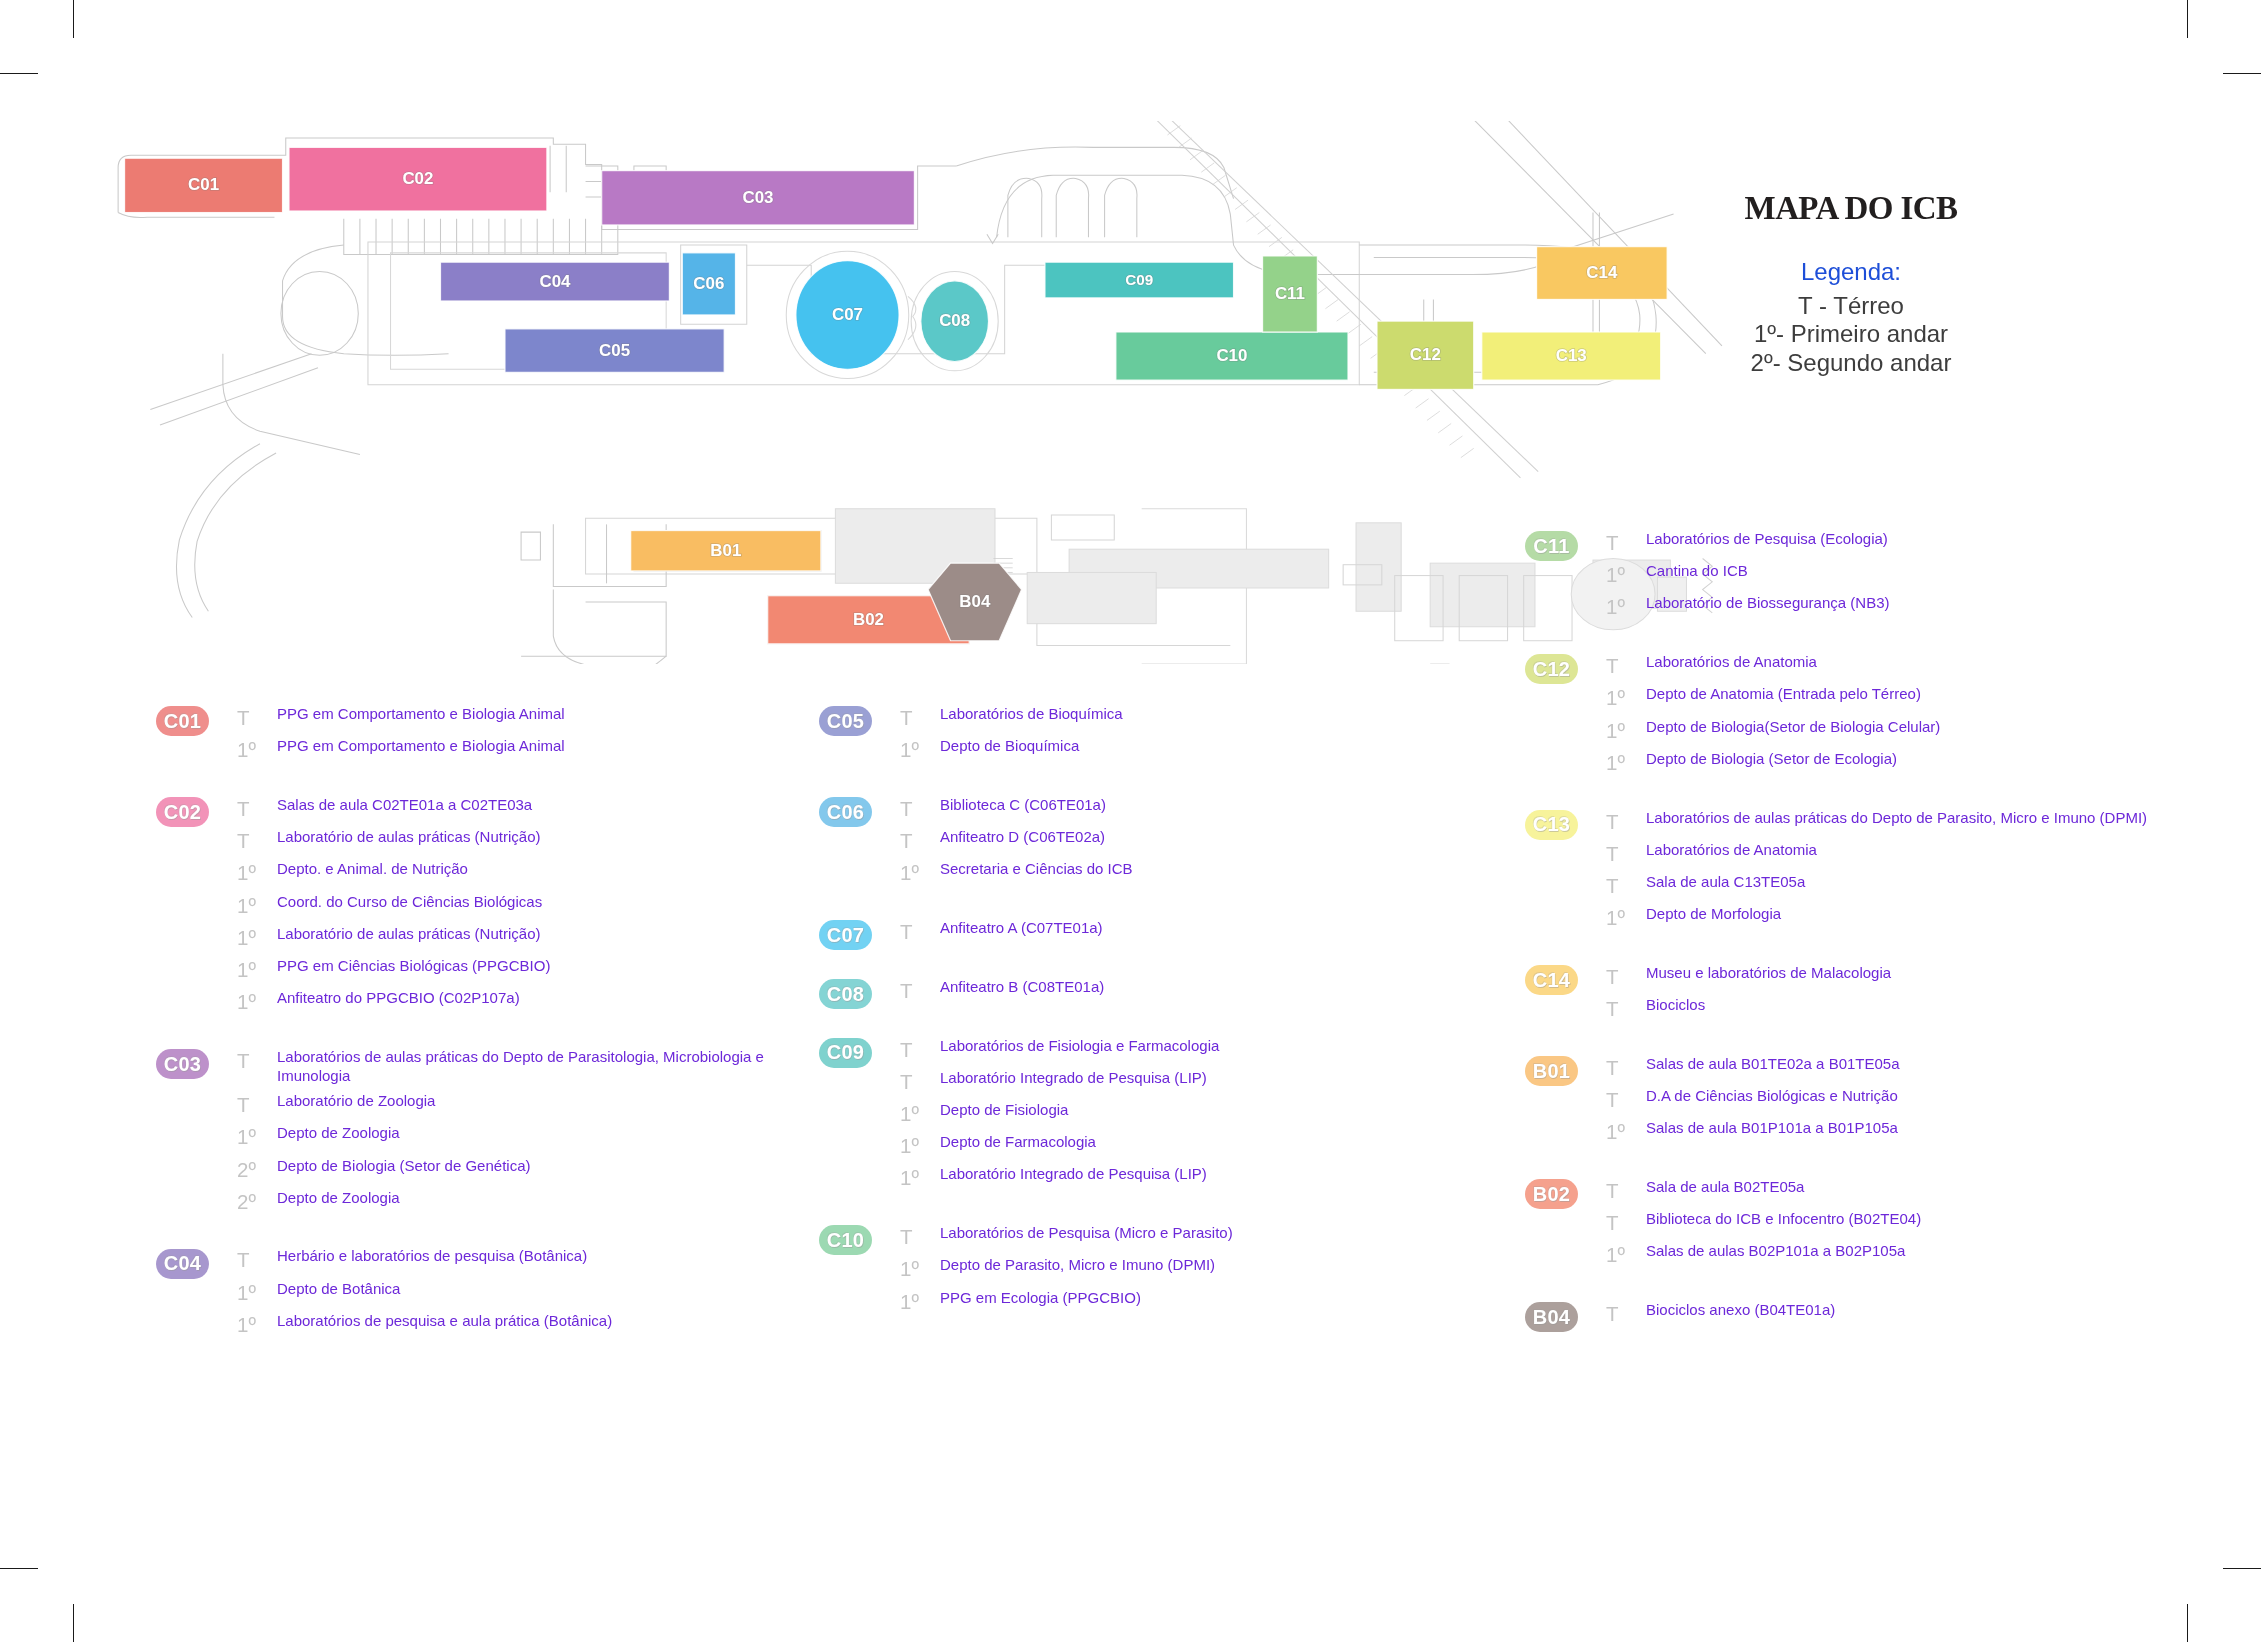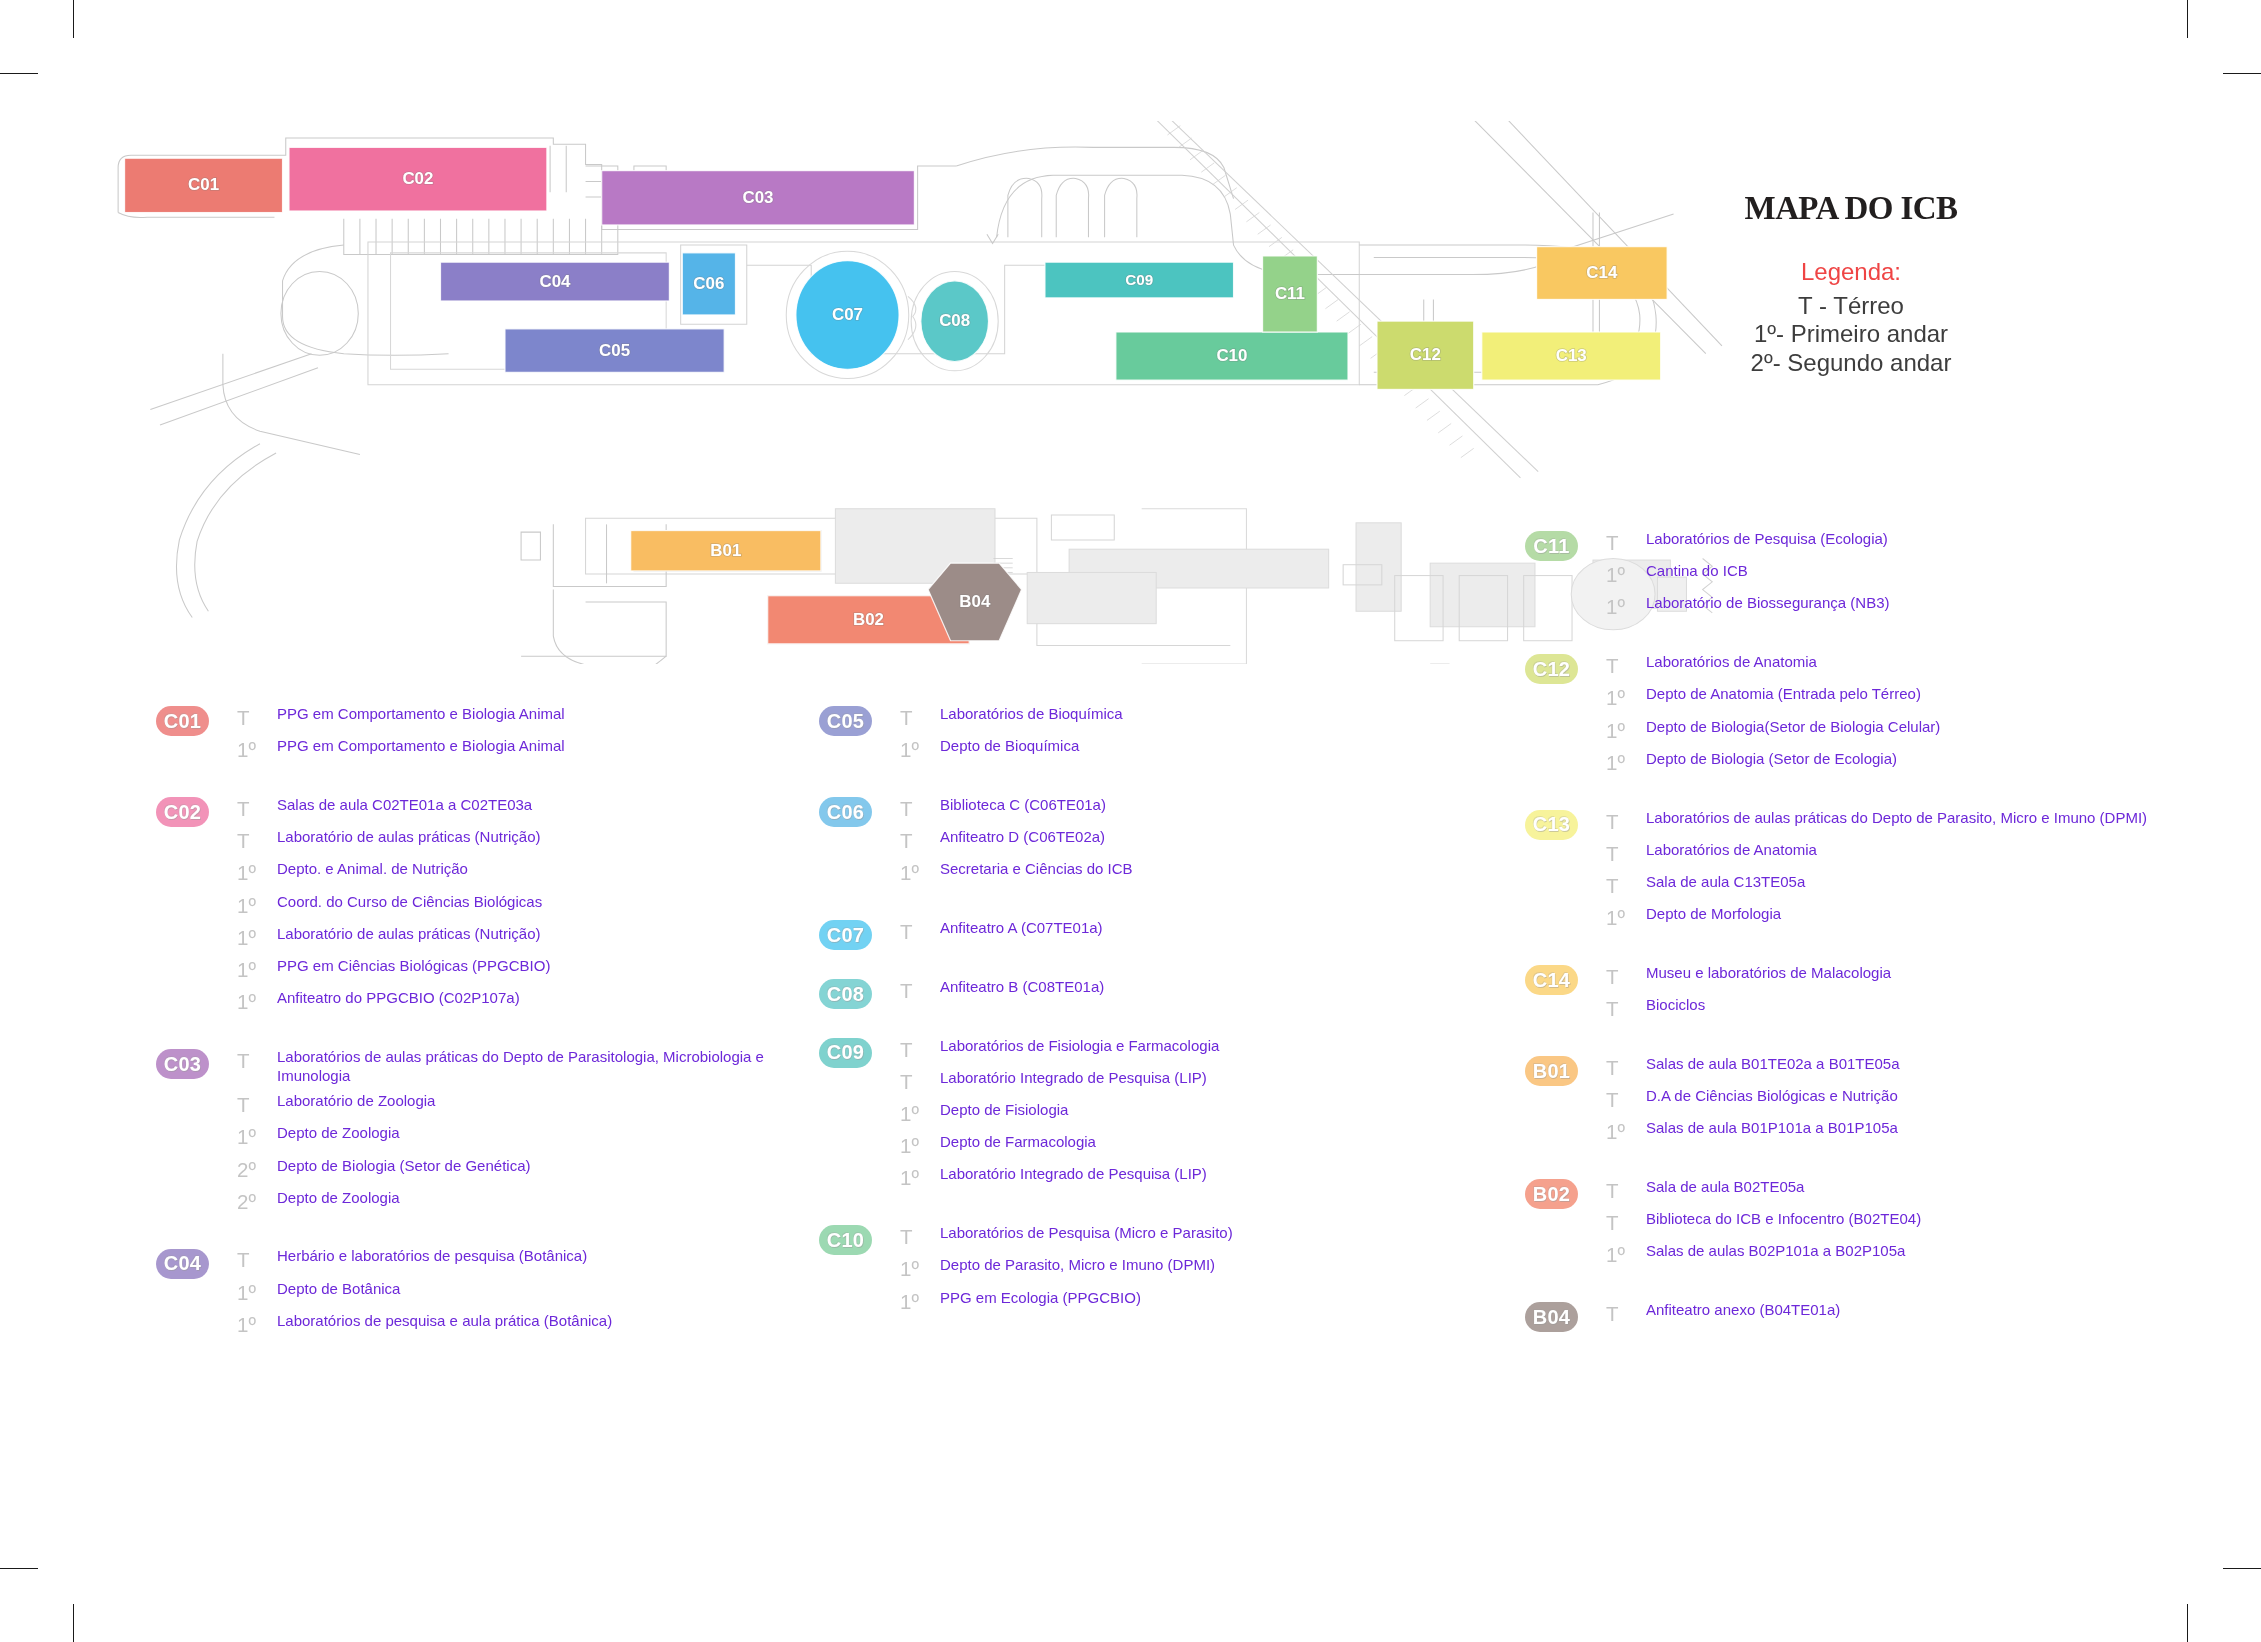--- a/index.html
+++ b/index.html
@@ -59,21 +59,21 @@
     font-family: "Liberation Serif", serif;
     font-size: 33px;
     font-weight: bold;
     letter-spacing: -0.6px;
     color: #221f1f;
     margin: 0 0 31px 0;
     white-space: nowrap;
   }
   #legend-caption {
     font-size: 24px;
-    color: #ef4444;
+    color: #1d4ed8;
     margin-bottom: 6px;
   }
   .legend-line {
     font-size: 24px;
     color: #3d3d3d;
     line-height: 1.18;
   }
 
   
   .legend-col { position: absolute; }
@@ -577,18 +577,18 @@
           <span class="floor">1º</span>
           <span class="entry-text">Salas de aulas B02P101a a B02P105a</span>
         </div>
       </div>
     </div>
     <div class="group">
       <div class="badge" style="background: rgb(172, 160, 156);">B04</div>
       <div class="entries">
         <div class="entry">
           <span class="floor">T</span>
-          <span class="entry-text">Anfiteatro anexo (B04TE01a)</span>
+          <span class="entry-text">Biociclos anexo (B04TE01a)</span>
         </div>
       </div>
     </div>
   </div>
 
 
 </body></html>

